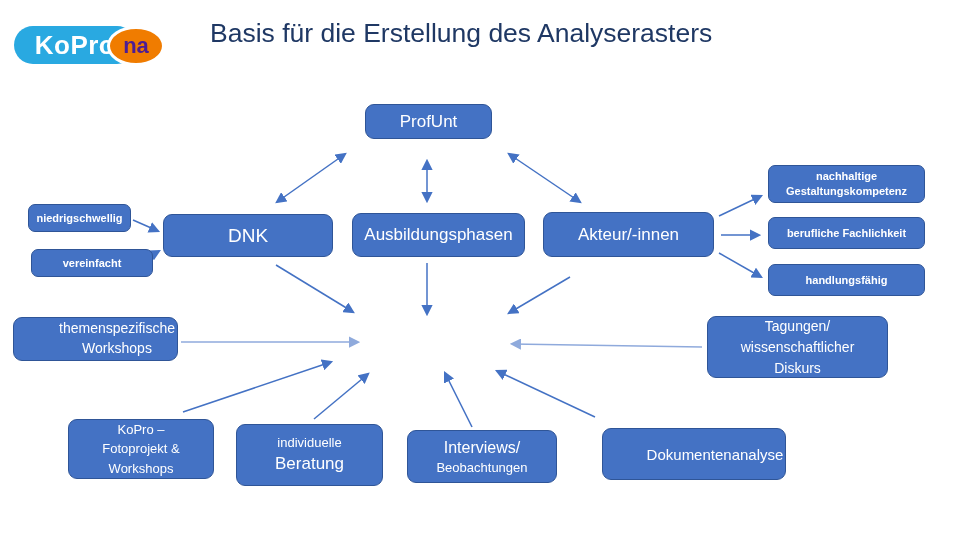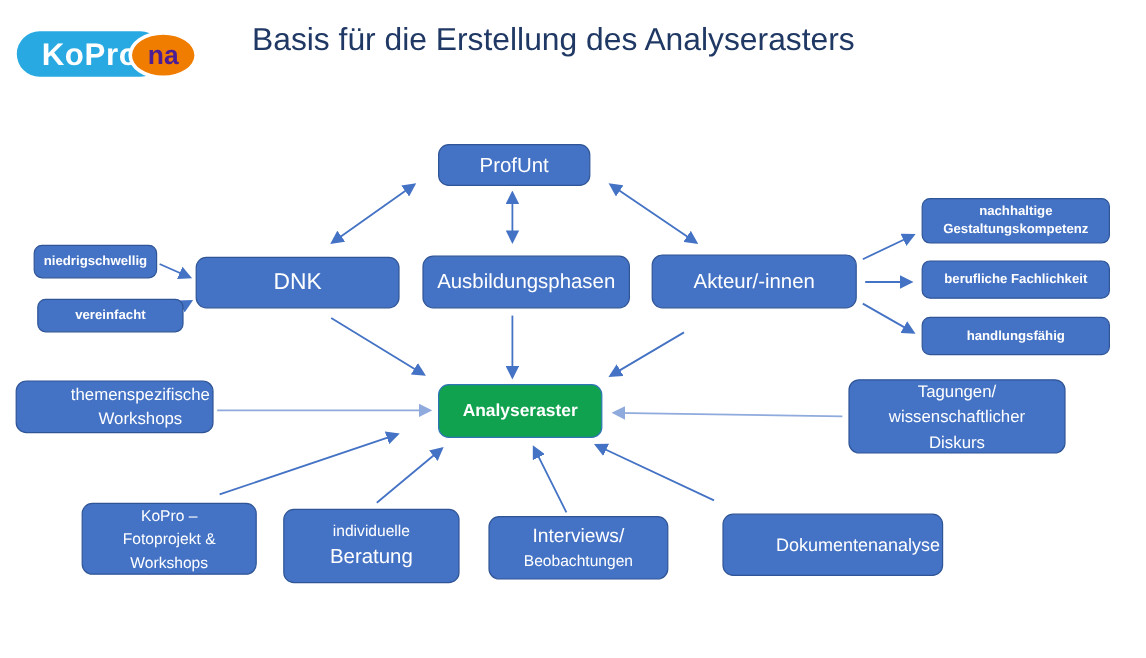--- a/index.html
+++ b/index.html
@@ -33,21 +33,21 @@
   svg.connectors { position:absolute; left:0; top:0; width:955px; height:548px; pointer-events:none; }
 
   
   .node {
     position:absolute; box-sizing:border-box;
     background:#4472C4; border:1.5px solid #2F5597; border-radius:9px;
     color:#fff; display:flex; flex-direction:column;
     align-items:center; justify-content:center; text-align:center;
   }
   .node span { display:block; }
-  .n-profunt        { left:365px; top:120px; width:127px; height:35px; font-size:17px; }
+  .n-profunt        { left:365px; top:104px; width:127px; height:35px; font-size:17px; }
   .n-dnk            { left:163px; top:214px; width:170px; height:43px; font-size:19px; }
   .n-niedrig        { left:28px;  top:204px; width:103px; height:28px; font-size:11px; font-weight:600; border-radius:7px; }
   .n-verein         { left:31px;  top:249px; width:122px; height:28px; font-size:11px; font-weight:600; border-radius:7px; }
   .n-ausbildung     { left:352px; top:213px; width:173px; height:44px; font-size:17px; }
   .n-akteur         { left:543px; top:212px; width:171px; height:45px; font-size:17px; }
   .n-nachhaltig     { left:768px; top:165px; width:157px; height:38px; font-size:11px; font-weight:600; line-height:1.35; border-radius:7px; }
   .n-beruflich      { left:768px; top:217px; width:157px; height:32px; font-size:11px; font-weight:600; border-radius:7px; }
   .n-handlung       { left:768px; top:264px; width:157px; height:32px; font-size:11px; font-weight:600; border-radius:7px; }
   .n-workshops      { left:13px;  top:317px; width:165px; height:44px; font-size:14px; line-height:1.4;padding-left:43px; }
   .n-analyseraster  { left:365px; top:320px; width:137px; height:45px; font-size:14.5px; font-weight:600;
@@ -139,23 +139,20 @@
 
   <div class="node n-handlung">
     <span>handlungsfähig</span>
   </div>
 
   <div class="node n-workshops">
     <span>themenspezifische</span>
     <span>Workshops</span>
   </div>
 
-  <div class="node n-analyseraster">
-    <span>Analyseraster</span>
-  </div>
 
   <div class="node n-tagungen">
     <span>Tagungen/</span>
     <span>wissenschaftlicher</span>
     <span>Diskurs</span>
   </div>
 
   <div class="node n-azubi">
     <span>KoPro –</span>
     <span>Fotoprojekt &amp;</span>

